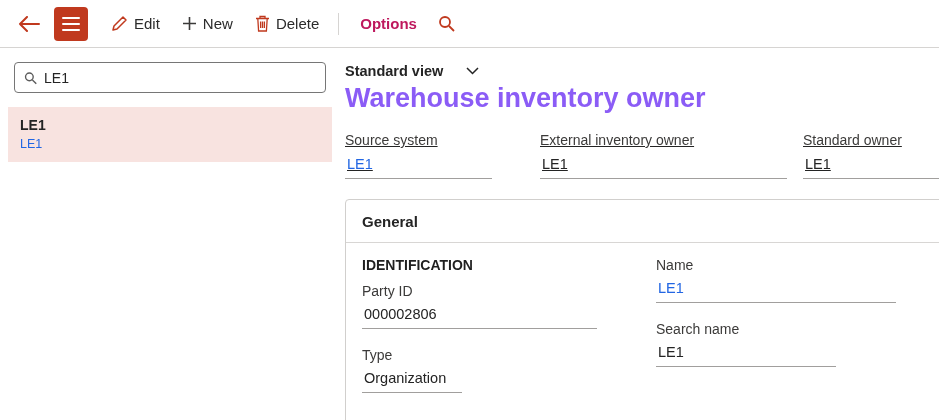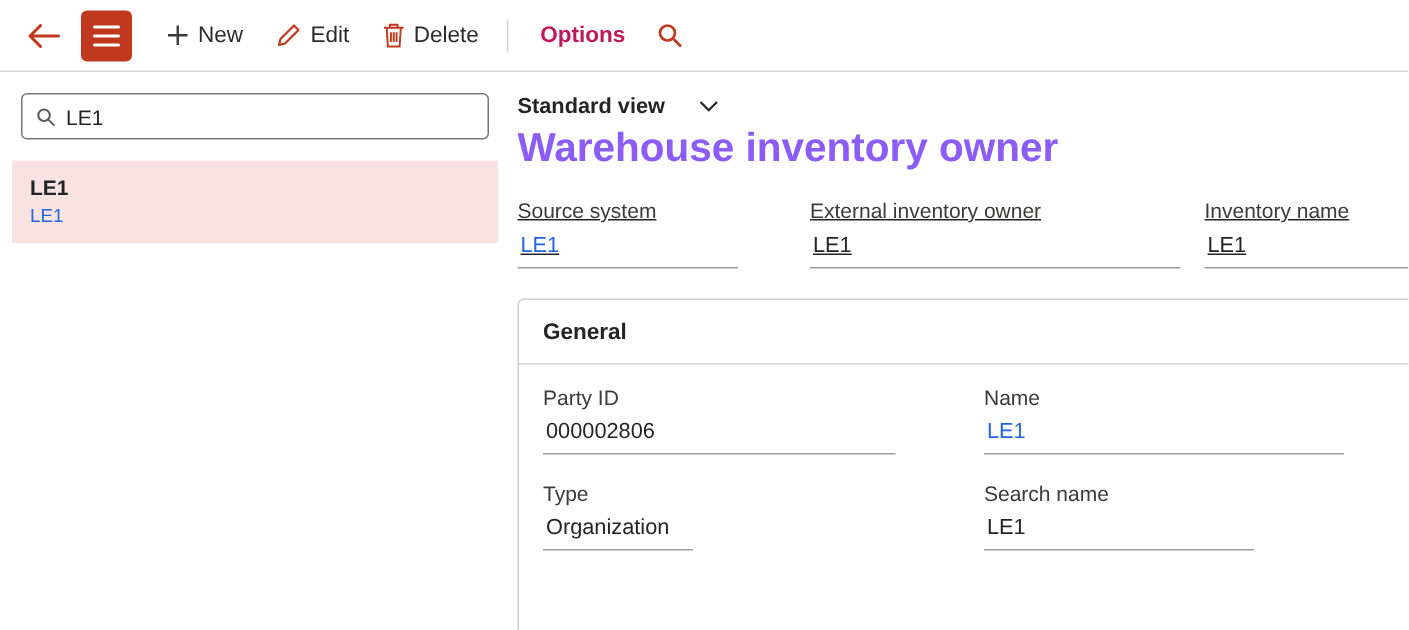--- a/index.html
+++ b/index.html
@@ -77,30 +77,30 @@
       <svg class="ic" width="22" height="16" viewBox="0 0 22 16">
         <path d="M9 1 L2 8 L9 15 M2 8 H21" stroke="#C0391E" stroke-width="2" fill="none" stroke-linecap="round" stroke-linejoin="round"></path>
       </svg>
     </button>
     <button class="nav-btn">
       <span class="bar"></span>
       <span class="bar"></span>
       <span class="bar"></span>
     </button>
     <button class="tb-btn">
+      <svg class="ic" width="17" height="17" viewBox="0 0 17 17">
+        <path d="M2 15 L3 11 L12 2 L15 5 L6 14 Z" fill="none" stroke="#C0391E" stroke-width="1.5" stroke-linejoin="round"></path>
+      </svg>
+      <span>Edit</span>
+    </button>
+    <button class="tb-btn">
       <svg class="ic" width="15" height="15" viewBox="0 0 15 15">
         <path d="M7.5 1 V14 M1 7.5 H14" stroke="#3B3A39" stroke-width="1.6"></path>
       </svg>
       <span>New</span>
-    </button>
-    <button class="tb-btn">
-      <svg class="ic" width="17" height="17" viewBox="0 0 17 17">
-        <path d="M2 15 L3 11 L12 2 L15 5 L6 14 Z" fill="none" stroke="#C0391E" stroke-width="1.5" stroke-linejoin="round"></path>
-      </svg>
-      <span>Edit</span>
     </button>
     <button class="tb-btn">
       <svg class="ic" width="15" height="17" viewBox="0 0 15 17">
         <path d="M1 3.5 H14 M5 3.5 V1.5 H10 V3.5 M2.8 3.5 L3.6 16 H11.4 L12.2 3.5 M5.6 6.5 V13 M7.5 6.5 V13 M9.4 6.5 V13" stroke="#C0391E" stroke-width="1.3" fill="none"></path>
       </svg>
       <span>Delete</span>
     </button>
     <div class="tb-divider"></div>
     <button class="tb-btn options">
       <span>Options</span>
@@ -139,29 +139,30 @@
     <div class="header-fields">
       <div class="hf hf1">
         <div class="flabel">Source system</div>
         <div class="fvalue link">LE1</div>
       </div>
       <div class="hf hf2">
         <div class="flabel">External inventory owner</div>
         <div class="fvalue">LE1</div>
       </div>
       <div class="hf hf3">
-        <div class="flabel">Inventory name</div>
+        <div class="flabel">Standard owner</div>
         <div class="fvalue">LE1</div>
       </div>
     </div>
 
     <div class="card">
       <div class="card-header">General</div>
       <div class="card-body">
         <div class="col-left">
+          <div class="group-title">IDENTIFICATION</div>
           <div class="field">
             <div class="flabel">Party ID</div>
             <div class="fvalue w235">000002806</div>
           </div>
           <div class="field">
             <div class="flabel">Type</div>
             <div class="fvalue w100">Organization</div>
           </div>
         </div>
         <div class="col-right">

